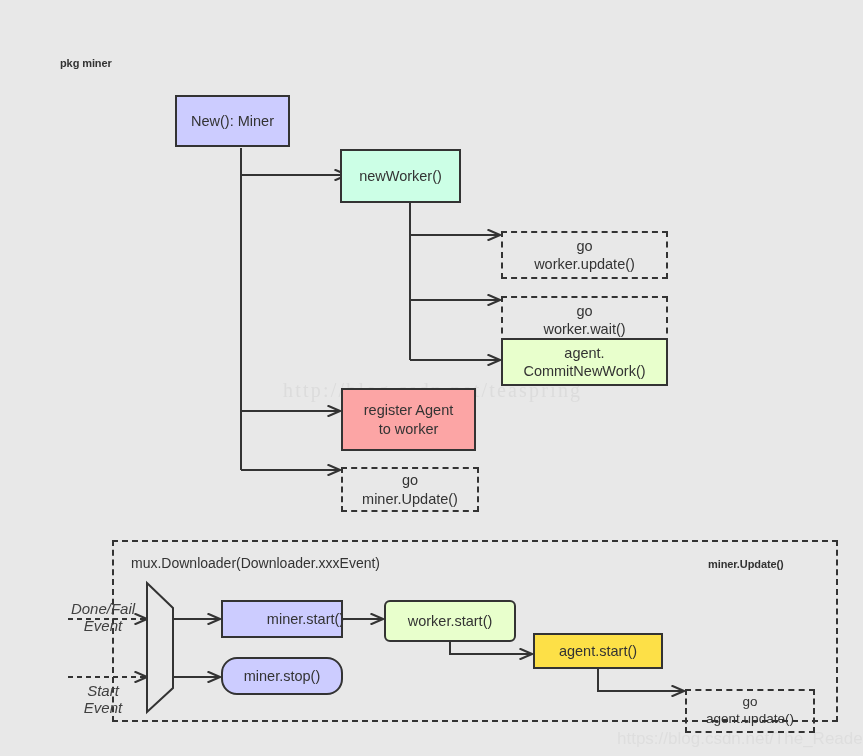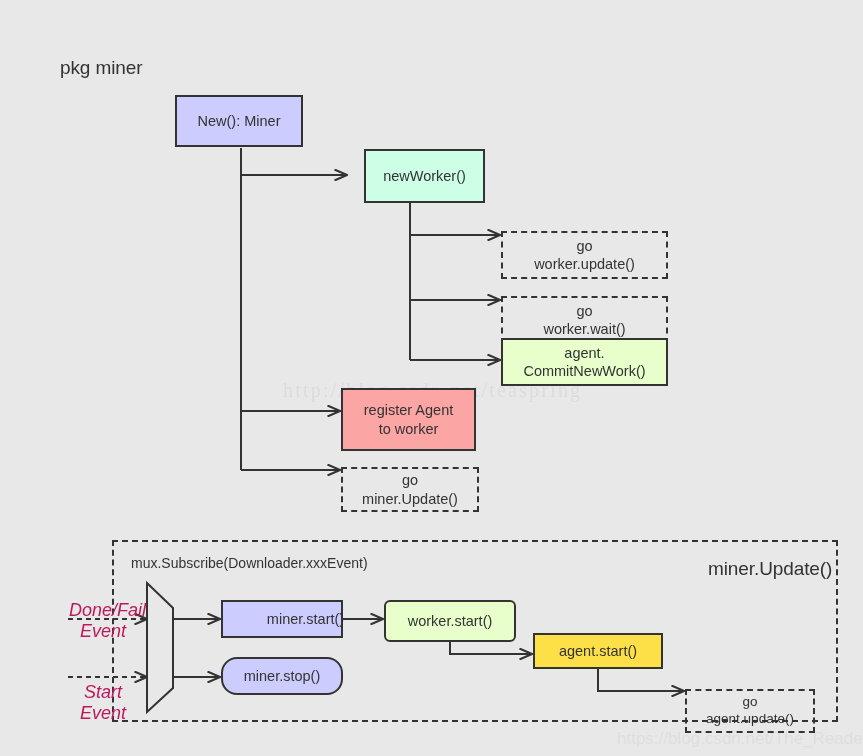--- a/index.html
+++ b/index.html
@@ -41,30 +41,30 @@
     background: transparent;
     margin-top: 20px;
   }
   .label-plain {
     position: absolute;
     color: #333333;
     z-index: 4;
     white-space: pre-line;
   }
   .bold-title {
-    font-weight: normal;
-    font-size: 19px;
+    font-weight: bold;
+    font-size: 11px;
     letter-spacing: -0.1px;
   }
   .italic-evt {
     font-style: italic;
-    font-size: 18px;
+    font-size: 15px;
     text-align: center;
     line-height: 1.15;
-    color: #be185d;
+    color: #404040;
   }
   .group-box {
     position: absolute;
     box-sizing: border-box;
     border: 2px dashed #333333;
     background: transparent;
     z-index: 1;
   }
   .watermark {
     position: absolute;
@@ -128,42 +128,42 @@
       <path d="M343,619 L383,619" marker-end="url(#ah)"></path>
 
       <path d="M450,642 L450,654 L532,654" marker-end="url(#ah)"></path>
 
       <path d="M598,668 L598,691 L684,691" marker-end="url(#ah)"></path>
     </g>
   </svg>
 
   <div class="label-plain bold-title" style="left:60px; top:57px;">pkg miner</div>
 
-  <div class="node" style="left:175px; top:95px; width:128px; height:52px; background:#ccccff;">New(): Miner</div>
+  <div class="node" style="left:175px; top:95px; width:115px; height:52px; background:#ccccff;">New(): Miner</div>
 
-  <div class="node" style="left:364px; top:149px; width:121px; height:54px; background:#ccffe6;">newWorker()</div>
+  <div class="node" style="left:340px; top:149px; width:121px; height:54px; background:#ccffe6;">newWorker()</div>
 
   <div class="node dashed" style="left:501px; top:211px; width:167px; height:48px;">go
 worker.update()</div>
 
   <div class="node dashed" style="left:501px; top:276px; width:167px; height:48px;">go
 worker.wait()</div>
 
   <div class="node" style="left:501px; top:338px; width:167px; height:48px; background:#e8ffcc;">agent.
 CommitNewWork()</div>
 
   <div class="node" style="left:341px; top:388px; width:135px; height:63px; background:#fca5a5;">register Agent
 to worker</div>
 
   <div class="node dashed" style="left:341px; top:447px; width:138px; height:45px;">go
 miner.Update()</div>
 
   <div class="group-box" style="left:112px; top:540px; width:726px; height:182px;"></div>
 
-  <div class="label-plain" style="left:131px; top:555px; font-size:14px;">mux.Subscribe(Downloader.xxxEvent)</div>
+  <div class="label-plain" style="left:131px; top:555px; font-size:14px;">mux.Downloader(Downloader.xxxEvent)</div>
 
   <div class="label-plain bold-title" style="left:708px; top:558px;">miner.Update()</div>
 
   <div class="label-plain italic-evt" style="left:69px; top:600px; width:68px;">Done/Fail
 Event</div>
 
   <div class="label-plain italic-evt" style="left:69px; top:682px; width:68px;">Start
 Event</div>
 
   <div class="node" style="left:221px; top:600px; width:122px; height:38px; background:#ccccff;padding-left:47px;">miner.start()</div>

